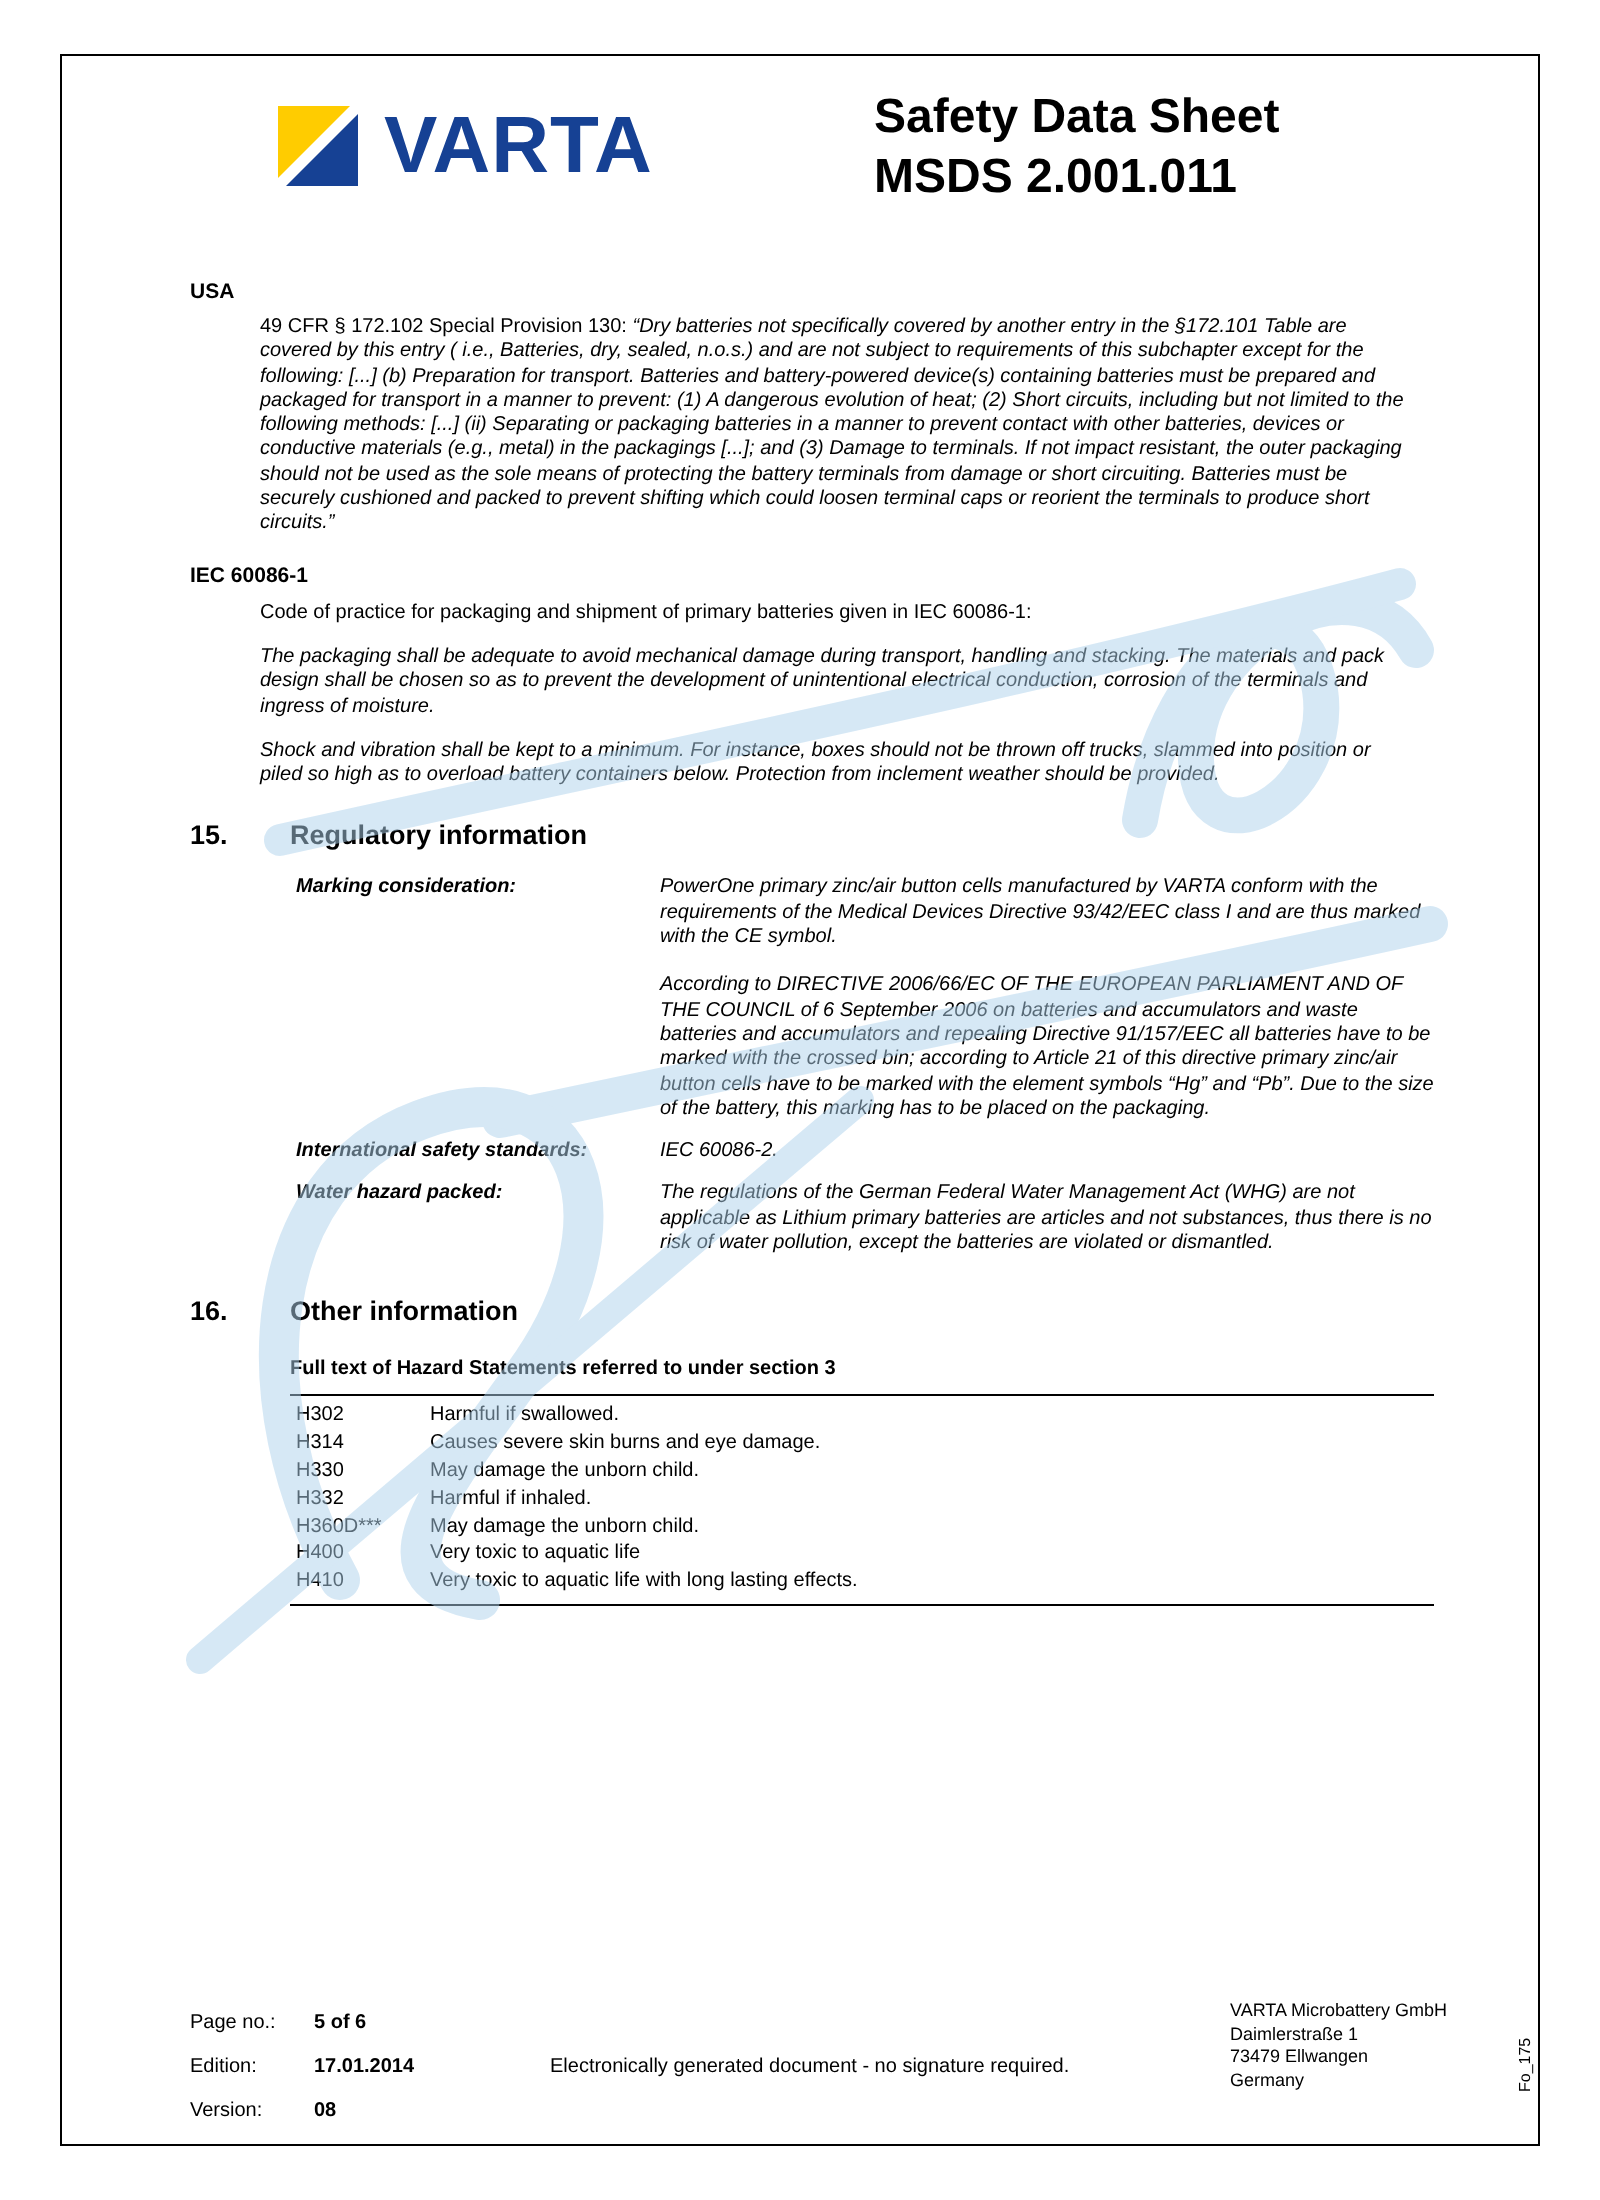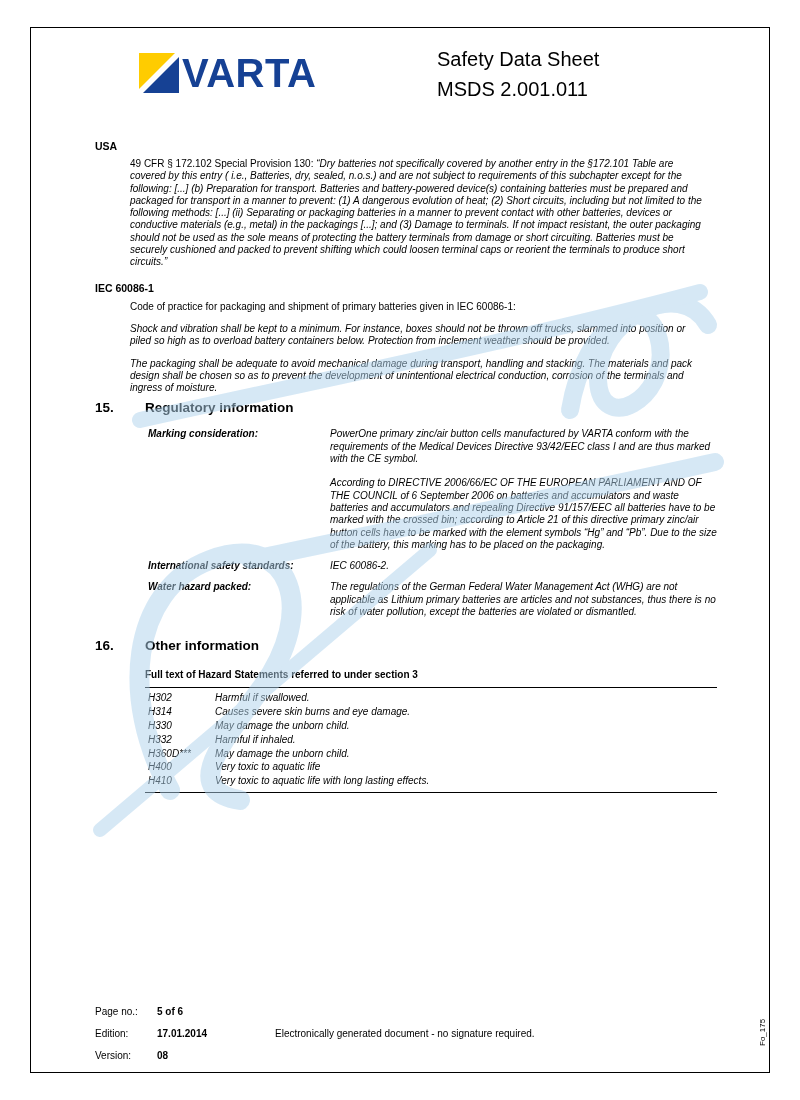--- a/index.html
+++ b/index.html
@@ -6,50 +6,50 @@
   html,body { background:#fff; }
   body {
     position:relative; width:800px; height:1100px; overflow:hidden;
     font-family:"Liberation Sans","DejaVu Sans",sans-serif; color:#000;
   }
   .frame { position:absolute; left:30px; top:27px; width:740px; height:1046px; border:1px solid #000; z-index:1; background:#fff; }
   .content { position:absolute; left:95px; top:42px; width:622px; z-index:2; }
 
   
   .header { display:flex; justify-content:space-between; align-items:flex-start; }
-  .logo { display:flex; align-items:center; gap:3px; margin-top:10px; height:42px;padding-left:44px; }
+  .logo { display:flex; align-items:center; gap:13px; margin-top:10px; height:42px;padding-left:44px; }
   .logo-mark { width:40px; height:40px; position:relative; flex:none; background:#fff; }
   .logo-mark .tri-yellow { position:absolute; inset:0; background:#ffcc00; clip-path:polygon(0% 0%, 90% 0%, 0% 90%); }
   .logo-mark .tri-blue   { position:absolute; inset:0; background:#164194; clip-path:polygon(100% 10%, 100% 100%, 10% 100%); }
   .logo-text { font-size:40px; font-weight:bold; color:#164194; letter-spacing:.5px; line-height:40px; }
-  .doc-title { width:280px; font-size:20px; font-weight:normal; line-height:30px; padding-top:2px; }
+  .doc-title { width:280px; font-size:24px; font-weight:bold; line-height:30px; padding-top:2px; }
 
   
   .sub-head { font-size:10.5px; font-weight:bold; }
   .sub-head.usa { margin-top:36px; }
   .sub-head.iec { margin-top:13px; }
   .para { font-size:10px; line-height:12.3px; margin-left:35px; width:572px; }
   .para.mt6 { margin-top:6px; }
   .para.mt7 { margin-top:7px; }
   .para.mt10 { margin-top:10px; }
   .italic { font-style:italic; }
 
-  .section-head { display:flex; font-size:13.5px; font-weight:bold; margin-top:6px; }
+  .section-head { display:flex; font-size:13.5px; font-weight:bold; margin-top:16px; }
   .section-head.s16 { margin-top:20px; }
   .section-head .num { width:50px; flex:none; }
 
   .reg { margin-top:13px; }
   .reg-row { display:flex; font-size:10px; line-height:12.3px; margin-top:9px;font-style:italic; }
   .reg-row:first-child { margin-top:0; }
   .reg-label { margin-left:53px; width:182px; flex:none; font-weight:bold; }
   .reg-value { width:387px; }
   .reg-value p + p { margin-top:12px; }
 
   .hazard-title { font-size:10px; font-weight:bold; margin:16px 0 0 50px; }
-  .hazard-table { margin:7px 0 0 50px; width:572px; border-top:1px solid #000; border-bottom:1px solid #000; padding:3px 0 4px;font-style:italic; }
+  .hazard-table { margin:7px 0 0 50px; width:572px; border-top:1px solid #000; border-bottom:1px solid #000; padding:3px 0 4px; }
   .h-row { display:flex; font-size:10px; line-height:13.8px; }
   .h-code { width:70px; flex:none; padding-left:3px; }
 
   
   .footer { position:absolute; left:95px; top:1000px; width:680px; font-size:10px; z-index:2; }
   .f-row { height:22px; display:flex; align-items:center; }
   .f-label { width:62px; flex:none; }
   .f-value { font-weight:bold; width:118px; flex:none; }
   .f-company { position:absolute; left:520px; top:0; font-size:9px; line-height:11.5px; }
   .f-code { position:absolute; left:663px; top:46px; font-size:8px; transform:rotate(-90deg); transform-origin:left top; white-space:nowrap; }
@@ -85,22 +85,22 @@
       <div>Safety Data Sheet</div>
       <div>MSDS 2.001.011</div>
     </div>
   </div>
 
   <h4 class="sub-head usa">USA</h4>
   <p class="para mt6"><span>49 CFR § 172.102 Special Provision 130: </span><span class="italic">“Dry batteries not specifically covered by another entry in the §172.101 Table are covered by this entry ( i.e., Batteries, dry, sealed, n.o.s.) and are not subject to requirements of this subchapter except for the following: [...] (b) Preparation for transport. Batteries and battery-powered device(s) containing batteries must be prepared and packaged for transport in a manner to prevent: (1) A dangerous evolution of heat; (2) Short circuits, including but not limited to the following methods: [...] (ii) Separating or packaging batteries in a manner to prevent contact with other batteries, devices or conductive materials (e.g., metal) in the packagings [...]; and (3) Damage to terminals. If not impact resistant, the outer packaging should not be used as the sole means of protecting the battery terminals from damage or short circuiting. Batteries must be securely cushioned and packed to prevent shifting which could loosen terminal caps or reorient the terminals to produce short circuits.”</span></p>
 
   <h4 class="sub-head iec">IEC 60086-1</h4>
   <p class="para mt7">Code of practice for packaging and shipment of primary batteries given in IEC 60086-1:</p>
+  <p class="para mt10 italic">The packaging shall be adequate to avoid mechanical damage during transport, handling and stacking. The materials and pack design shall be chosen so as to prevent the development of unintentional electrical conduction, corrosion of the terminals and ingress of moisture.</p>
   <p class="para mt10 italic">Shock and vibration shall be kept to a minimum. For instance, boxes should not be thrown off trucks, slammed into position or piled so high as to overload battery containers below. Protection from inclement weather should be provided.</p>
-  <p class="para mt10 italic">The packaging shall be adequate to avoid mechanical damage during transport, handling and stacking. The materials and pack design shall be chosen so as to prevent the development of unintentional electrical conduction, corrosion of the terminals and ingress of moisture.</p>
 
   <div class="section-head">
     <span class="num">15.</span>
     <span>Regulatory information</span>
   </div>
 
   <div class="reg">
     <div class="reg-row">
       <div class="reg-label">Marking consideration:</div>
       <div class="reg-value">
@@ -169,14 +169,20 @@
   </div>
   <div class="f-row">
     <span class="f-label">Edition:</span>
     <span class="f-value">17.01.2014</span>
     <span class="f-note">Electronically generated document - no signature required.</span>
   </div>
   <div class="f-row">
     <span class="f-label">Version:</span>
     <span class="f-value">08</span>
   </div>
+  <div class="f-company">
+    <div>VARTA Microbattery GmbH</div>
+    <div>Daimlerstraße 1</div>
+    <div>73479 Ellwangen</div>
+    <div>Germany</div>
+  </div>
   <div class="f-code">Fo_175</div>
 </div>
 
 </body></html>

